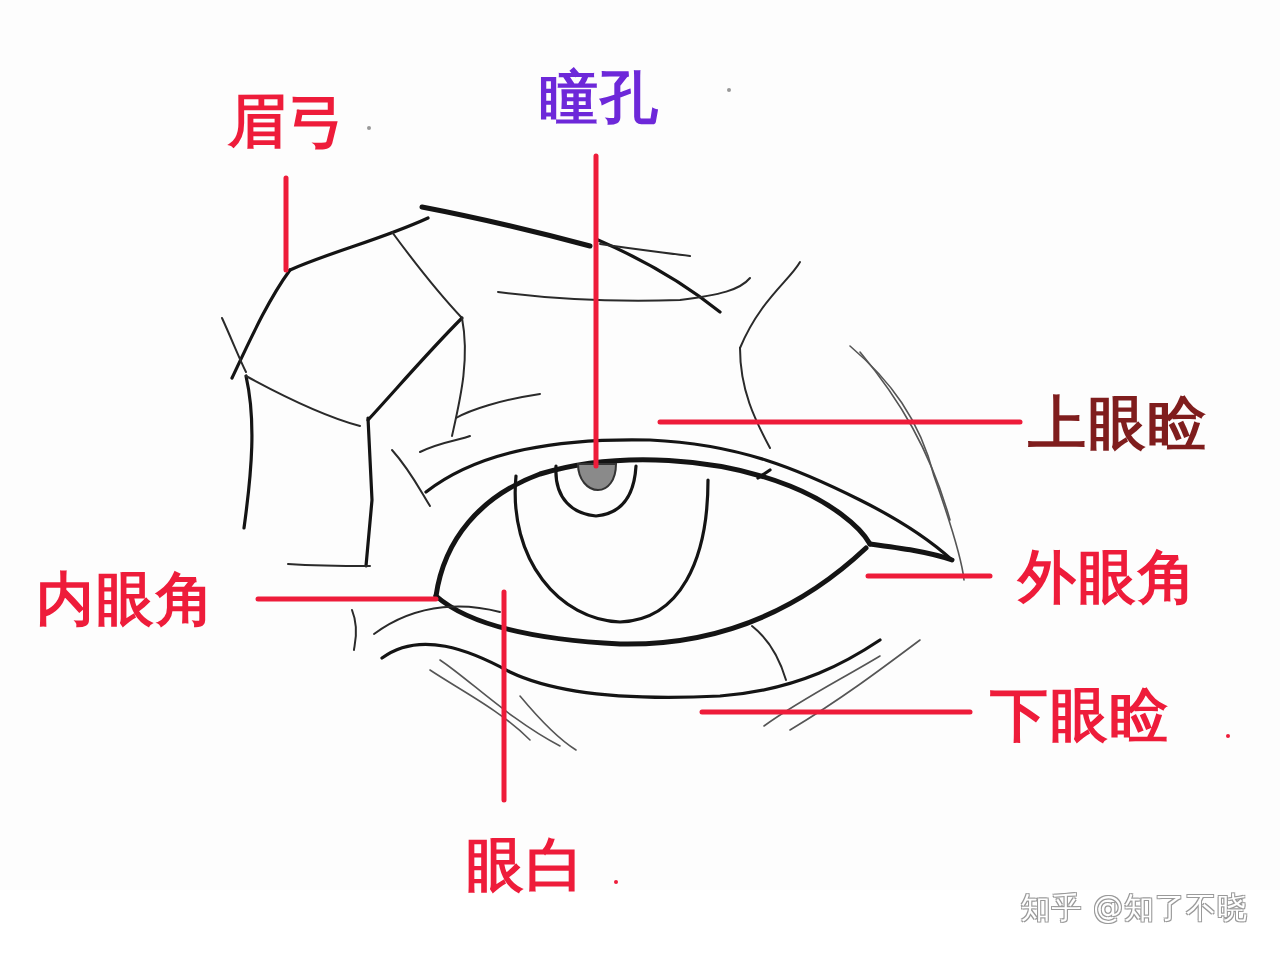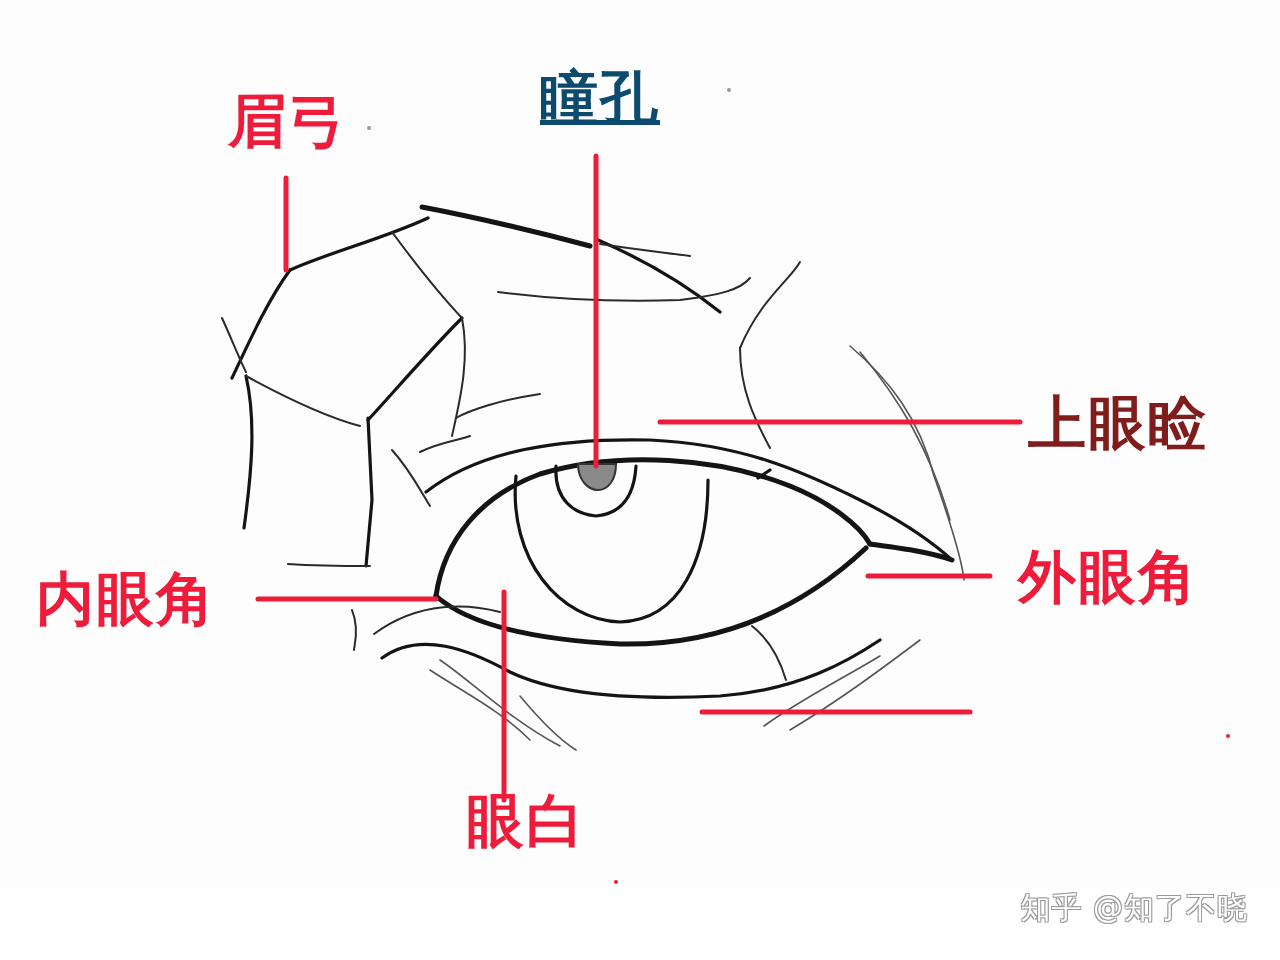--- a/index.html
+++ b/index.html
@@ -131,25 +131,26 @@
       <line class="leader" x1="596" y1="156" x2="596" y2="466" stroke="#ee1c3a"></line>
       <line class="leader" x1="660" y1="422" x2="1020" y2="422" stroke="#ee1c3a"></line>
       <line class="leader" x1="258" y1="599" x2="436" y2="599" stroke="#ee1c3a"></line>
       <line class="leader" x1="868" y1="576" x2="990" y2="576" stroke="#ee1c3a"></line>
       <line class="leader" x1="702" y1="712" x2="970" y2="712" stroke="#ee1c3a"></line>
       <line class="leader" x1="504" y1="592" x2="504" y2="800" stroke="#ee1c3a"></line>
     </g>
   </svg>
 
   <div class="label" style="left: 228px; top: 92px; color: rgb(238, 28, 58);">眉弓</div>
-  <div class="label" style="left: 540px; top: 68px; color: #0c4a6e; text-decoration: underline;">瞳孔</div>
+  <div class="label" style="left: 540px; top: 68px; color: #6d28d9;">瞳孔</div>
   <div class="label" style="left: 1028px; top: 394px; color: #7f1d1d;">上眼睑</div>
   <div class="label" style="left: 1018px; top: 548px; color: rgb(238, 28, 58);">外眼角</div>
   <div class="label" style="left: 36px; top: 570px; color: rgb(238, 28, 58);">内眼角</div>
-  <div class="label" style="left: 466px; top: 792px; color: rgb(238, 28, 58);">眼白</div>
+  <div class="label" style="left: 990px; top: 686px; color: rgb(238, 28, 58);">下眼睑</div>
+  <div class="label" style="left: 466px; top: 836px; color: rgb(238, 28, 58);">眼白</div>
 
   <div class="dot" style="left:367px; top:126px;"></div>
   <div class="dot" style="left:727px; top:88px;"></div>
   <div class="dot red" style="left:1226px; top:734px;"></div>
   <div class="dot red" style="left:614px; top:880px;"></div>
 
   <div class="watermark">知乎 @知了不晓</div>
 </div>
 
 </body></html>

